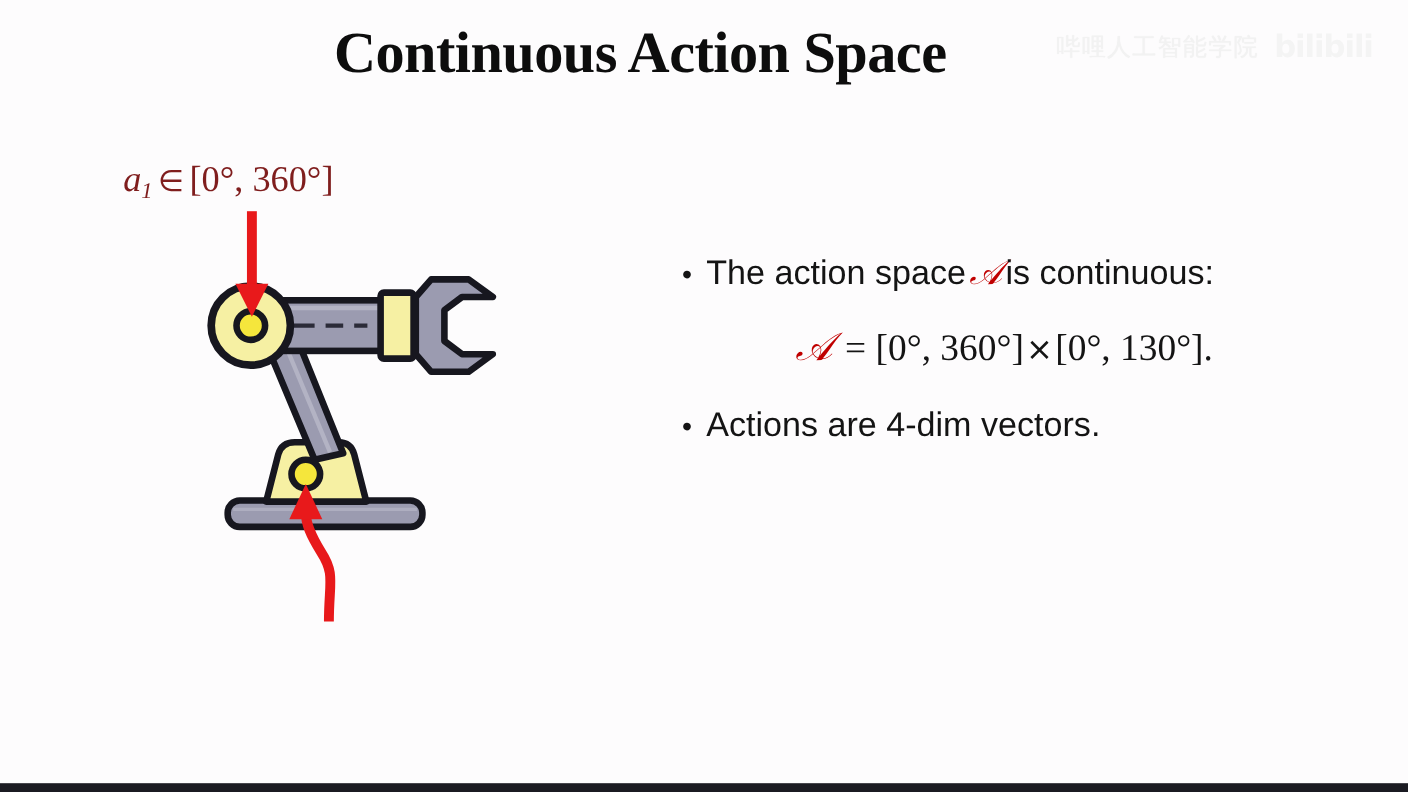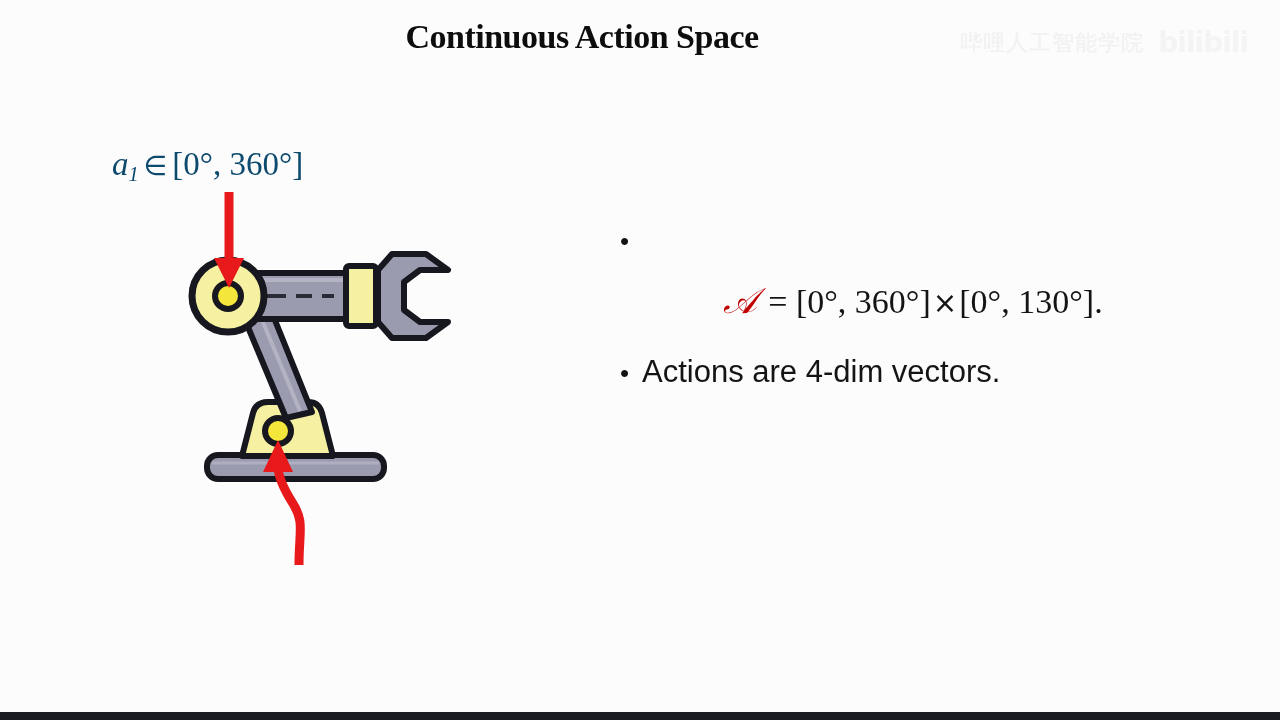--- a/index.html
+++ b/index.html
@@ -21,21 +21,21 @@
 
   
   #slide-title {
     position: absolute;
     left: 0;
     top: 18px;
     width: 1164px;
     text-align: center;
     font-family: "Liberation Serif", "DejaVu Serif", serif;
     font-weight: bold;
-    font-size: 34px;
+    font-size: 53px;
     letter-spacing: -0.5px;
     color: #0d0d0d;
     white-space: nowrap;
   }
 
   
   #watermark {
     position: absolute;
     right: 32px;
     top: 26px;
@@ -66,21 +66,21 @@
     position: absolute;
     left: 90px;
     top: 130px;
     width: 480px;
     height: 500px;
   }
   .math-label {
     position: absolute;
     font-family: "Liberation Serif", "DejaVu Serif", serif;
     font-size: 33px;
-    color: #0c4a6e;
+    color: #7f1d1d;
     white-space: nowrap;
   }
   .math-label .var {
     font-style: italic;
   }
   .math-label sub {
     font-size: 0.62em;
     font-style: italic;
     vertical-align: -0.28em;
   }
@@ -226,20 +226,21 @@
         <polygon points="188,310 173,342 203,342" fill="#e8191b"></polygon>
       </g>
 
     </svg>
   </div>
 
   <div id="content">
 
     <div class="bullet-row" id="bullet-1">
       <span class="bullet-dot">•</span>
+      <span class="bullet-text"><span>The action space</span><span class="cal-A">𝒜</span><span>is continuous:</span></span>
     </div>
 
     <div id="equation-row">
       <span class="cal-A">𝒜</span><span> = </span><span>[0°, 360°]</span><span class="times">×</span><span>[0°, 130°].</span>
     </div>
 
     <div class="bullet-row" id="bullet-2">
       <span class="bullet-dot">•</span>
       <span class="bullet-text">Actions are 4-dim vectors.</span>
     </div>

